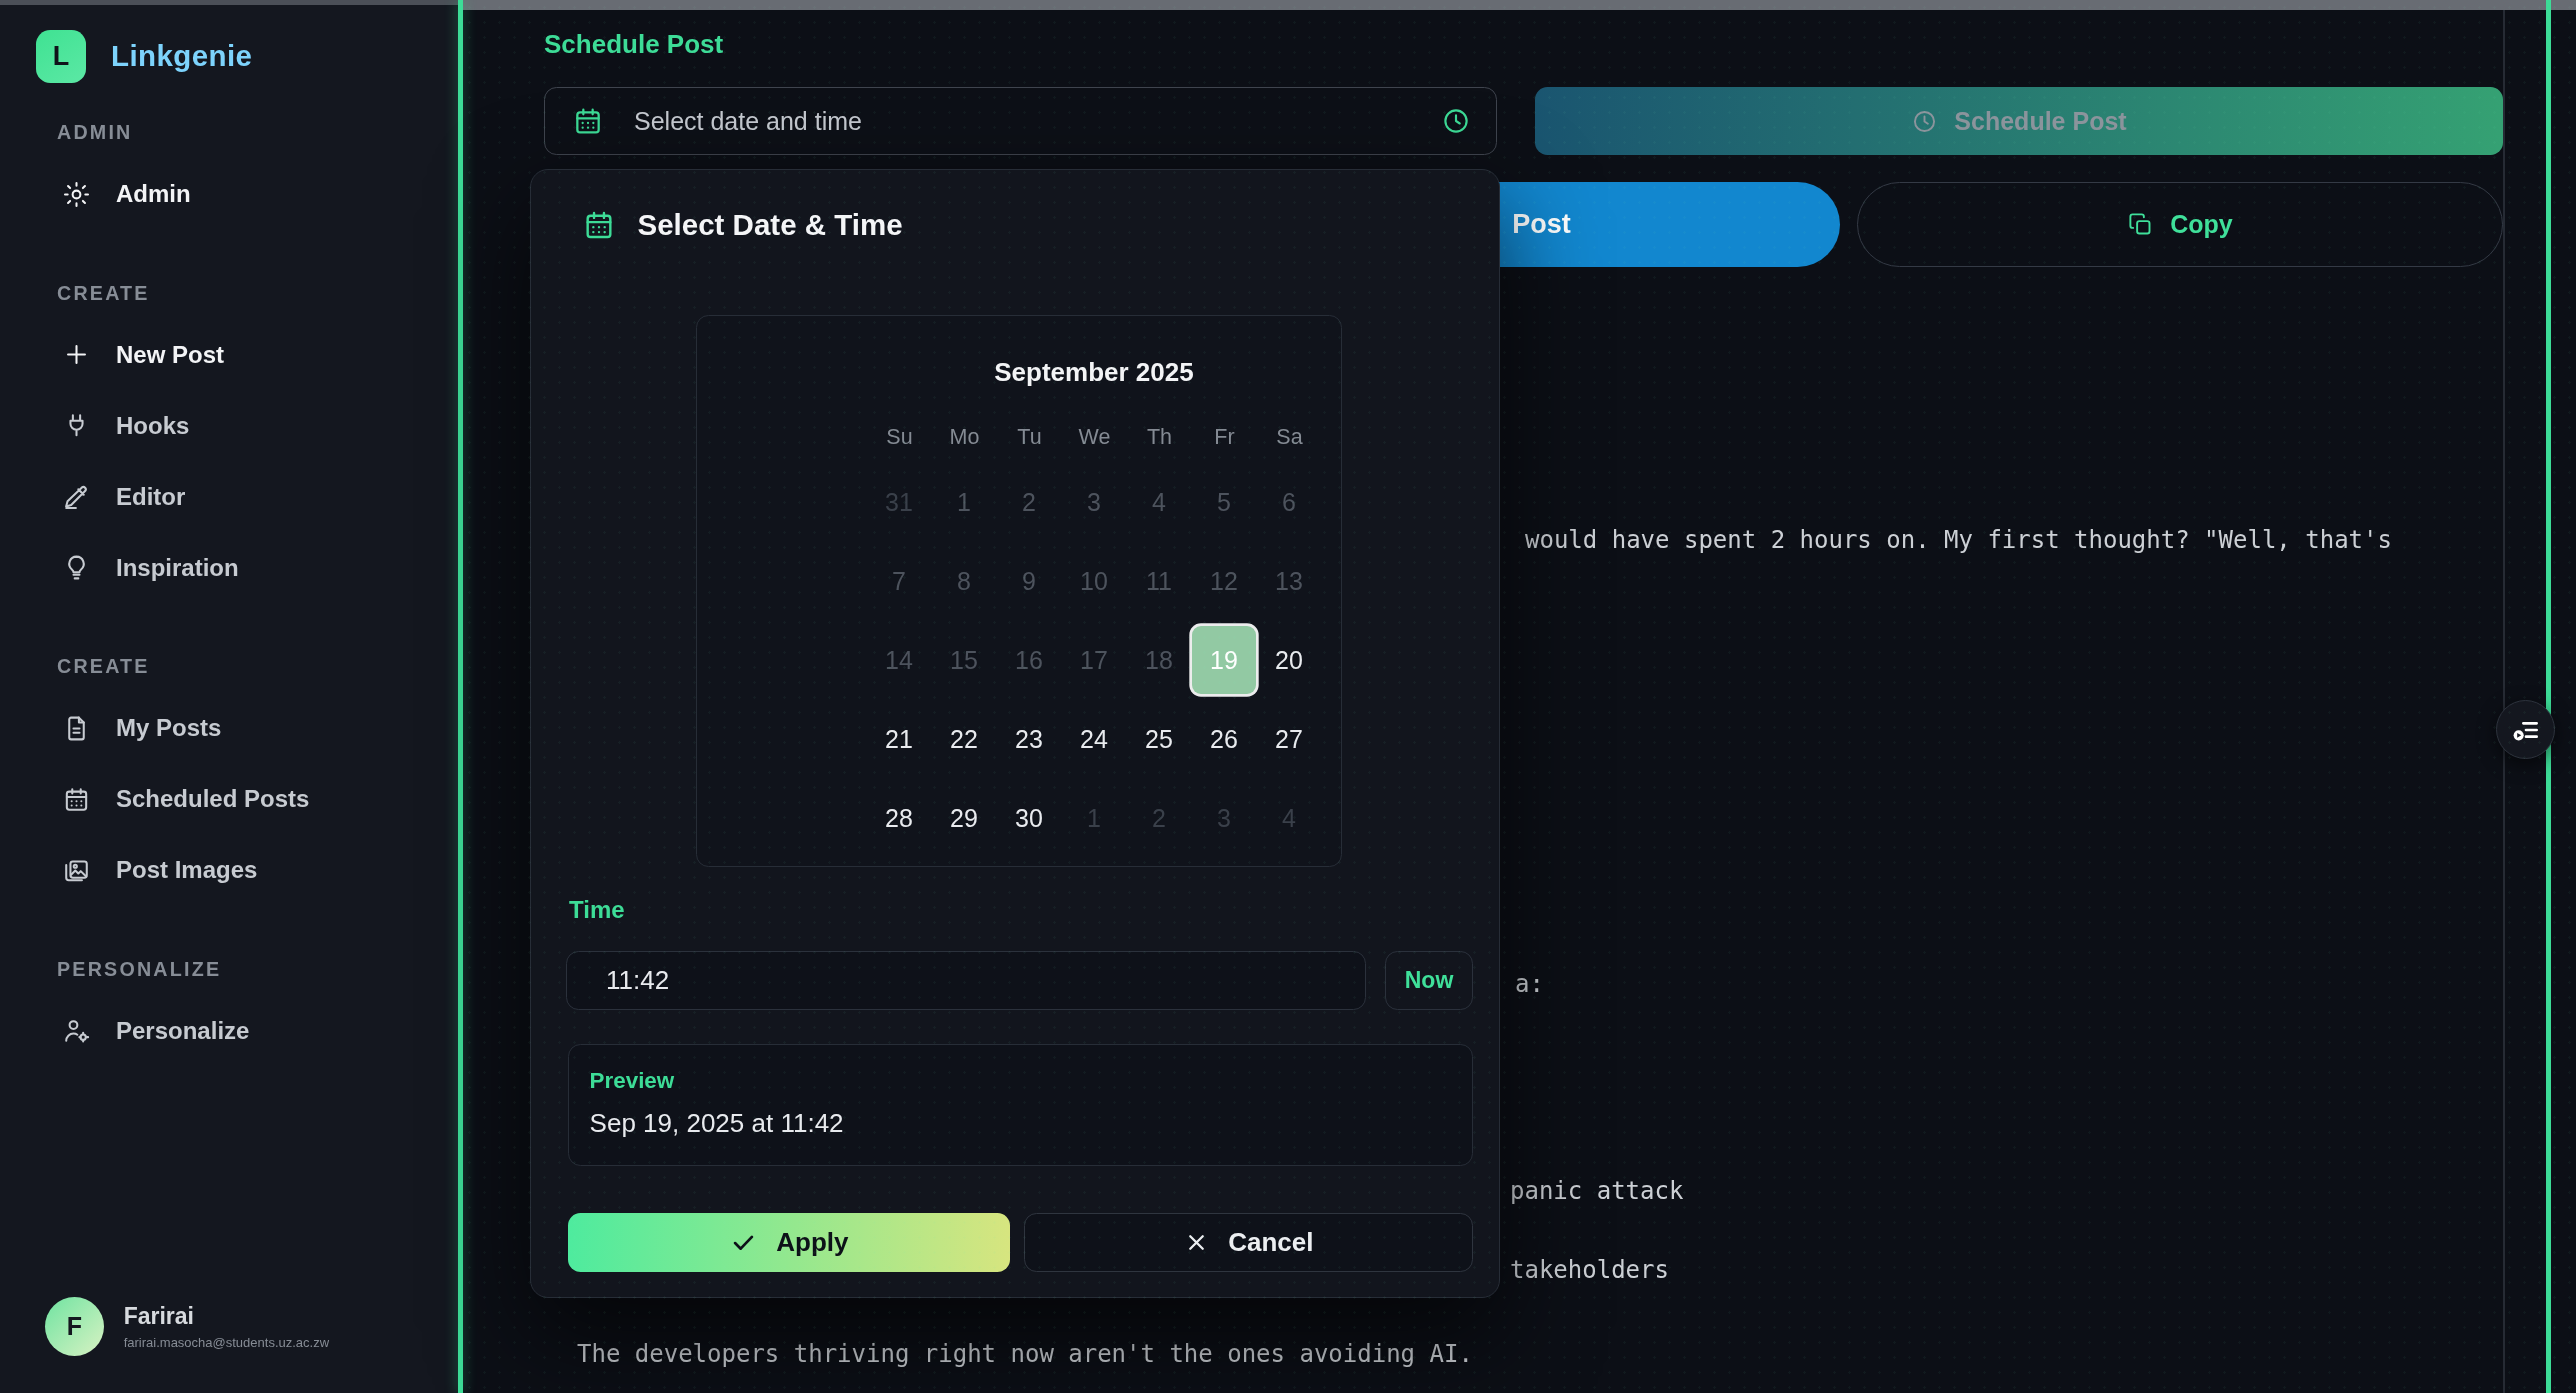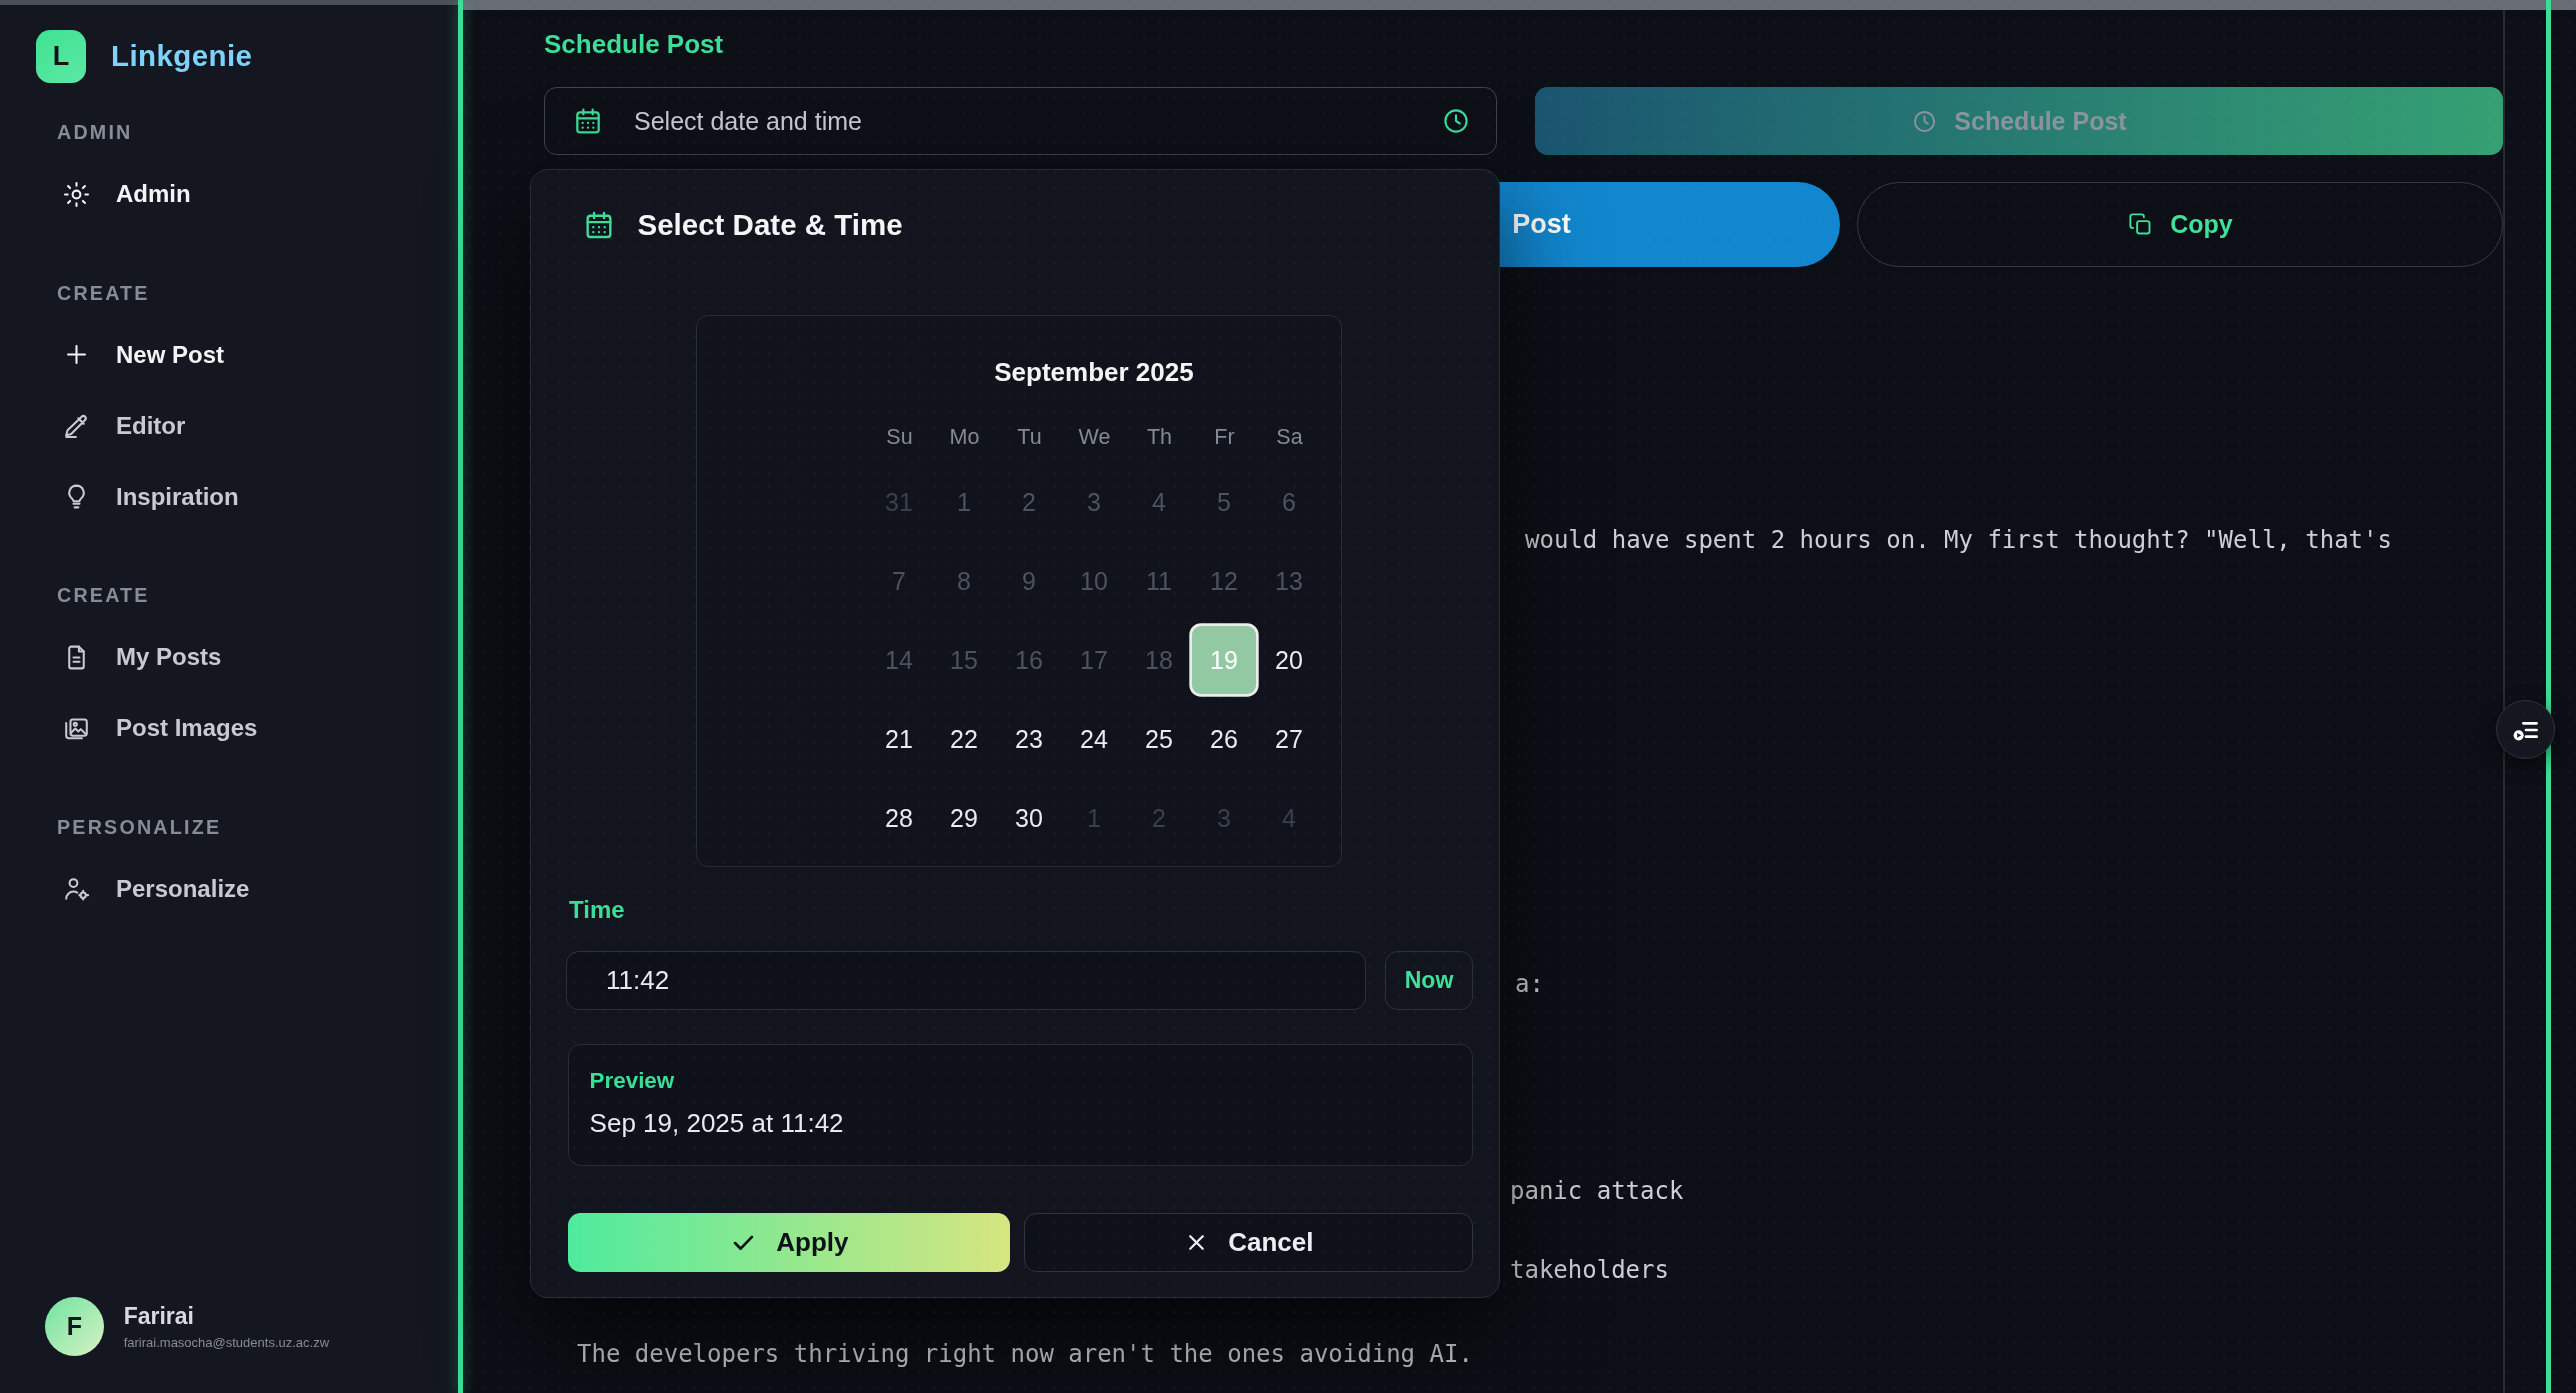--- a/index.html
+++ b/index.html
@@ -169,20 +169,28 @@
             <span class="icon">
               <svg viewBox="0 0 24 24">
                 <path d="M12 5v14M5 12h14"></path>
               </svg>
             </span>
             <span class="nav-label">New Post</span>
           </div>
           <div class="nav-item">
             <span class="icon">
               <svg viewBox="0 0 24 24">
+                <path d="M9 3.5V8M15 3.5V8M7 8h10v2.5a5 5 0 0 1-10 0zM12 15.5V20"></path>
+              </svg>
+            </span>
+            <span class="nav-label">Hooks</span>
+          </div>
+          <div class="nav-item">
+            <span class="icon">
+              <svg viewBox="0 0 24 24">
                 <path d="M13.5 6l4.5 4.5M16.5 4.5a2 2 0 0 1 2.8 2.8L7.6 19 3.4 20.2 4.6 16zM3.5 21.5h8"></path>
               </svg>
             </span>
             <span class="nav-label">Editor</span>
           </div>
           <div class="nav-item">
             <span class="icon">
               <svg viewBox="0 0 24 24">
                 <path d="M9.5 18h5M10.5 21h3M12 3a6 6 0 0 1 3.8 10.6c-.8.7-1.3 1.5-1.3 2.4h-5c0-.9-.5-1.7-1.3-2.4A6 6 0 0 1 12 3z"></path>
               </svg>
@@ -193,20 +201,30 @@
         <div class="section">
           <div class="section-label">CREATE</div>
           <div class="nav-item">
             <span class="icon">
               <svg viewBox="0 0 24 24">
                 <path d="M14 3H7.5A1.5 1.5 0 0 0 6 4.5v15A1.5 1.5 0 0 0 7.5 21h9a1.5 1.5 0 0 0 1.5-1.5V7z"></path>
                 <path d="M14 3v4h4M9.5 12h5M9.5 15.5h5"></path>
               </svg>
             </span>
             <span class="nav-label">My Posts</span>
+          </div>
+          <div class="nav-item">
+            <span class="icon">
+              <svg viewBox="0 0 24 24">
+                <rect x="4" y="5.5" width="16" height="15" rx="2"></rect>
+                <path d="M8.5 3.5v3.5M15.5 3.5v3.5M4 10h16"></path>
+                <path d="M8 13.5h.01M12 13.5h.01M16 13.5h.01M8 17h.01M12 17h.01M16 17h.01"></path>
+              </svg>
+            </span>
+            <span class="nav-label">Scheduled Posts</span>
           </div>
           <div class="nav-item">
             <span class="icon">
               <svg viewBox="0 0 24 24">
                 <path d="M3.5 7.5V18a2 2 0 0 0 2 2h11"></path>
                 <rect x="7" y="4.5" width="13.5" height="13.5" rx="2"></rect>
                 <circle cx="11" cy="8.5" r="1.3"></circle>
                 <path d="M7.5 15.5l3.5-3.5 2.5 2.5 2-2 4.5 4.5"></path>
               </svg>
             </span>

